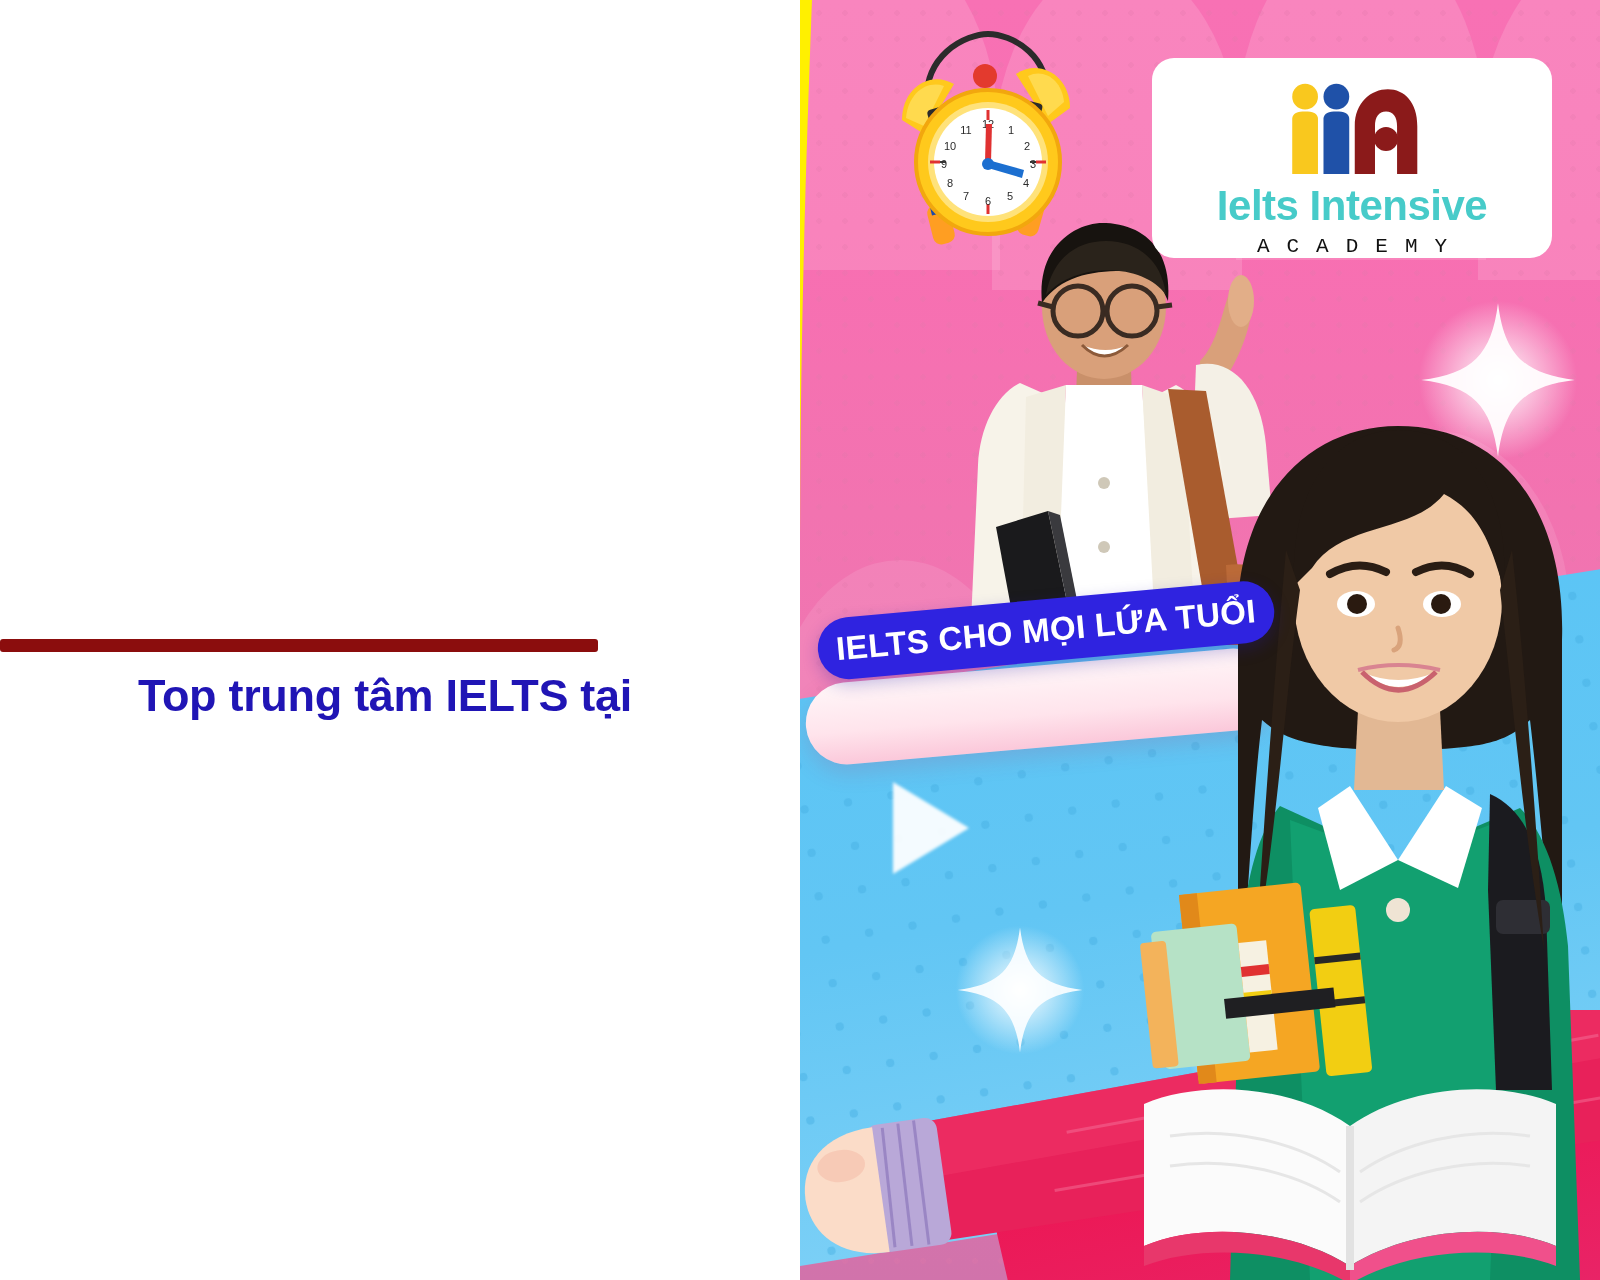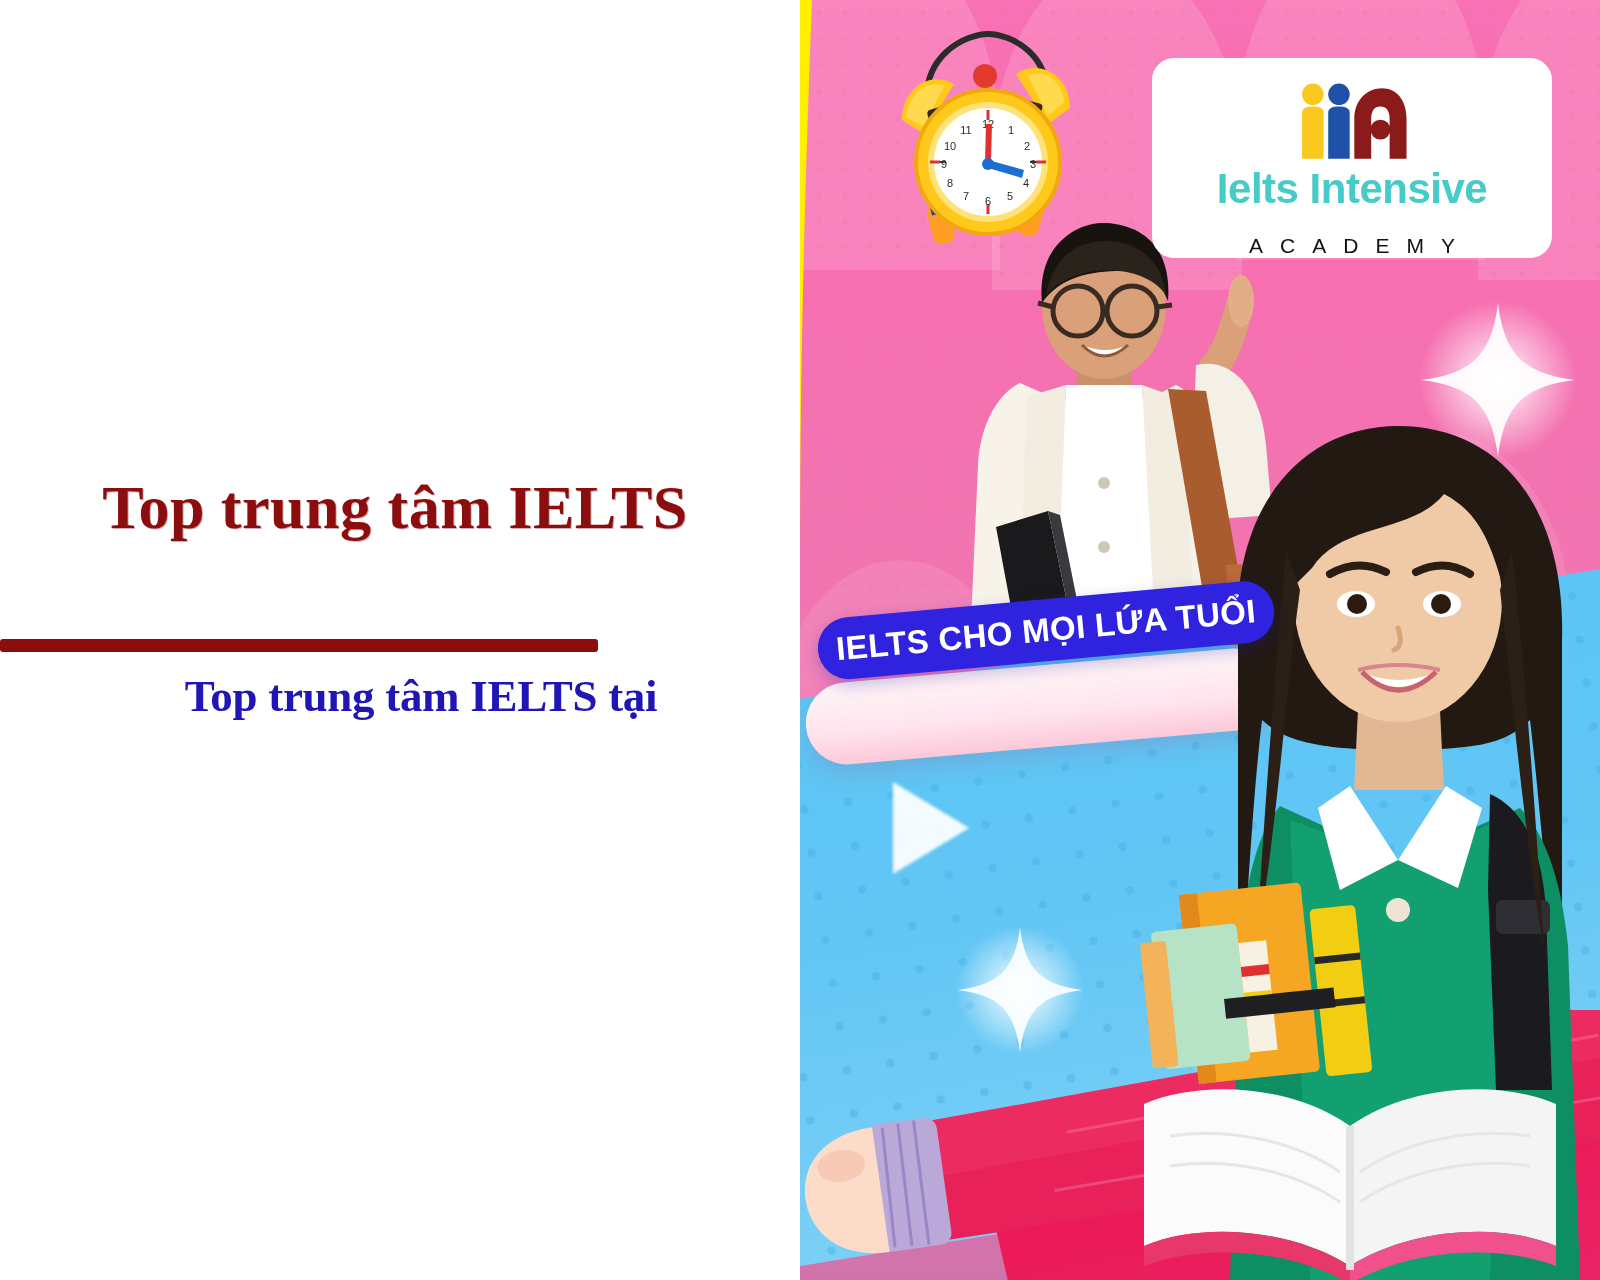--- a/index.html
+++ b/index.html
@@ -42,27 +42,26 @@
     left: 0; top: 639px;
     width: 598px; height: 13px;
     background: #8B0D0D;
     border-radius: 3px;
   }
   #subtitle-blue {
     position: absolute;
     left: 0; top: 660px;
     width: 770px;
     text-align: center;
-    font-family: Liberation Serif, serif;
+    font-family: Liberation Sans, sans-serif;
     font-weight: bold;
     font-size: 45px;
     line-height: 1.62;
     color: #2015B5;
     letter-spacing: -0.3px;
-    margin-left: 36px;
   }
 
   
   #right-panel {
     position: absolute;
     left: 0; top: 0;
     width: 1600px; height: 1280px;
     z-index: 2;
   }
   
@@ -192,25 +191,25 @@
     color: #47CBC9;
     font-family: "Liberation Sans", sans-serif;
     font-weight: bold;
     font-size: 42px;
     line-height: 1;
     margin-top: 0px;
     letter-spacing: -0.5px;
   }
   #logo-sub {
     color: #111111;
-    font-family: Liberation Sans, sans-serif;
+    font-family: Liberation Mono, monospace;
     font-weight: normal;
     font-size: 21px;
     letter-spacing: 17px;
-    margin-top: 24px;
+    margin-top: 8px;
     padding-left: 17px;
   }
 
   
   #man { position: absolute; left: 900px; top: 215px; width: 430px; height: 430px; z-index: 18; }
   #girl { position: absolute; left: 1190px; top: 390px; width: 420px; height: 890px; z-index: 25; }
   #books { position: absolute; left: 1140px; top: 870px; width: 300px; height: 250px; z-index: 26; }
   #open-book { position: absolute; left: 1130px; top: 1040px; width: 440px; height: 250px; z-index: 28; }
 
   
@@ -466,21 +465,20 @@
         <circle cx="112" cy="62" r="13" fill="#8B1A1A"></circle>
       </svg>
       <div id="logo-word">Ielts Intensive</div>
       <div id="logo-sub">ACADEMY</div>
     </div>
 
   </div>
 
   <div id="left-panel">
     <div id="title-serif">
-      <div>Top trung tâm IELTS</div>
     </div>
     <div id="title-underline"></div>
     <div id="subtitle-blue">
       <div>Top trung tâm IELTS tại</div>
     </div>
   </div>
 
 </div>
 
 </body></html>

